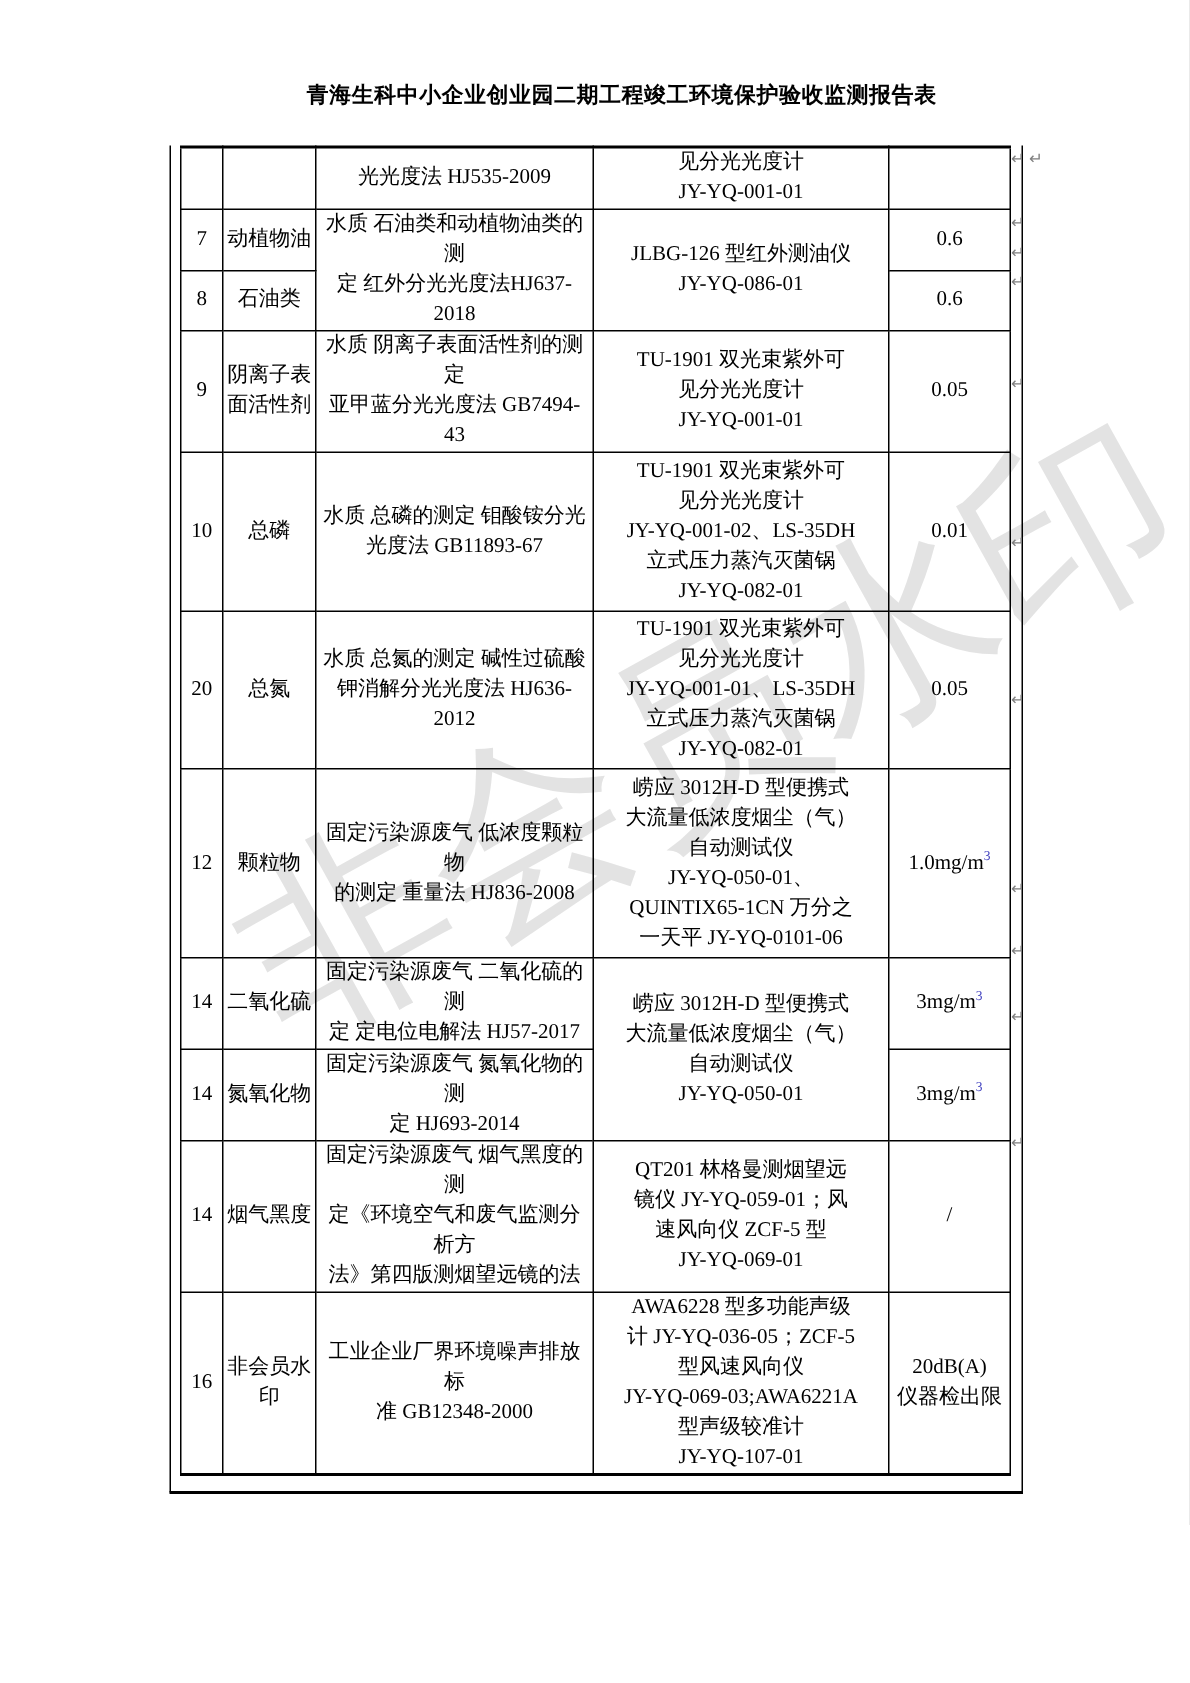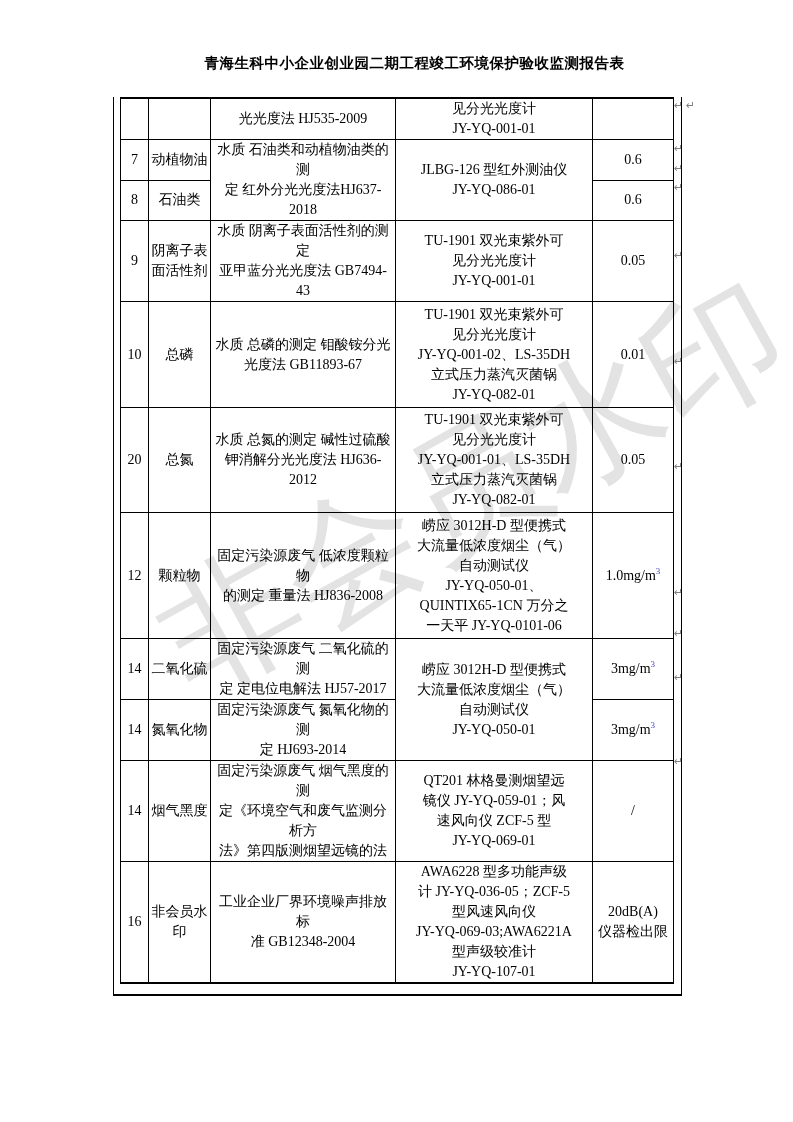--- a/index.html
+++ b/index.html
@@ -201,21 +201,21 @@
       <td class="pre">QT201 林格曼测烟望远
 镜仪 JY-YQ-059-01；风
 速风向仪 ZCF-5 型
 JY-YQ-069-01</td>
       <td class="c-lim">/</td>
     </tr>
     <tr style="height:121px">
       <td>16</td>
       <td>非会员水印</td>
       <td class="pre">工业企业厂界环境噪声排放标
-准 GB12348-2004</td>
+准 GB12348-2000</td>
       <td class="pre">AWA6228 型多功能声级
 计 JY-YQ-036-05；ZCF-5
 型风速风向仪
 JY-YQ-069-03;AWA6221A
 型声级较准计
 JY-YQ-107-01</td>
       <td class="c-lim pre">20dB(A)
 仪器检出限</td>
     </tr>
   </tbody>

